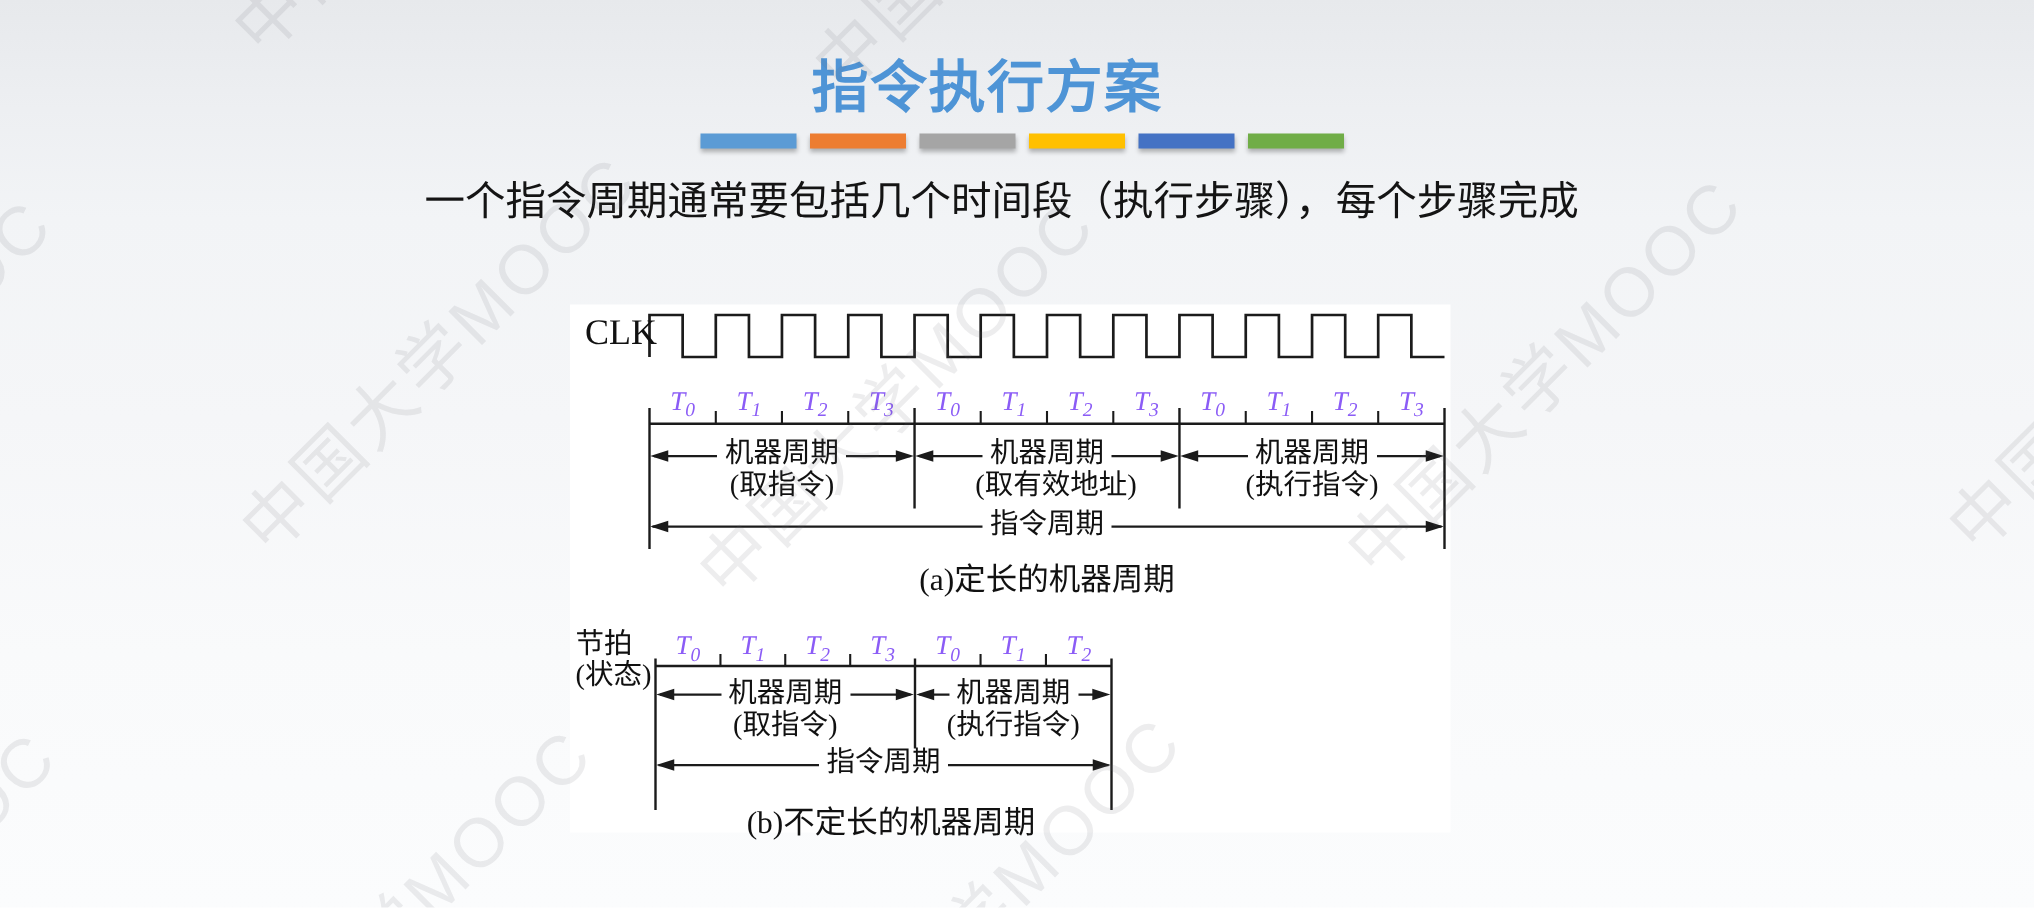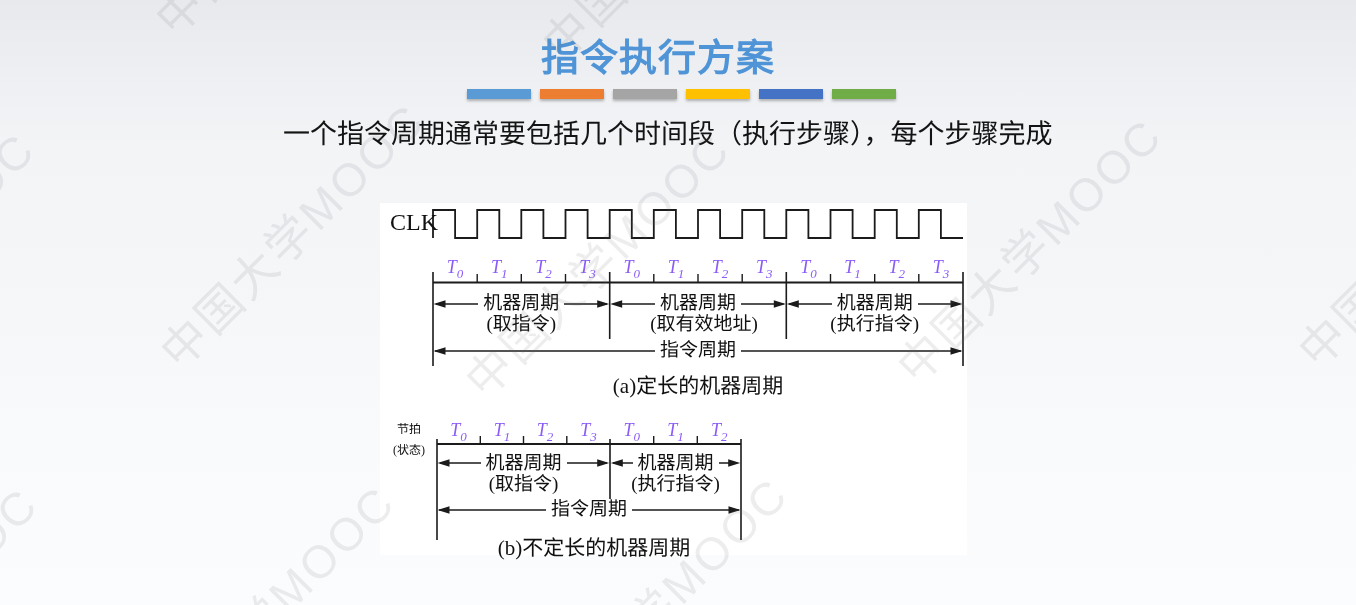--- a/index.html
+++ b/index.html
@@ -15,21 +15,21 @@
   .bars { position:absolute; left:467px; top:89px; display:flex; gap:9px; }
   .bar { width:64px; height:10px; box-shadow:0 2px 3px rgba(0,0,0,0.28); }
   .intro {
     position:absolute; left:283px; top:120px; font-size:27px; line-height:28.5px;
     color:#141414; white-space:nowrap;
   }
   .diagram-box { position:absolute; left:380px; top:203px; width:587px; height:352px; background:#ffffff; }
   .diagram-box svg { position:absolute; left:0; top:0; display:block; }
   .dtext { position:absolute; color:#111; white-space:nowrap; }
   .clk { left:10px; top:6px; font-size:24px; }
-  .beat { left:29px; top:216px; transform:translateX(-50%); font-size:12px; line-height:21px; text-align:center; }
+  .beat { left:29px; top:216px; transform:translateX(-50%); font-size:19px; line-height:21px; }
   .tlab { position:absolute; transform:translateX(-50%); font-style:italic; font-size:18px; color:#8b5cf6; white-space:nowrap; }
   .tlab sub { font-size:13px; font-style:italic; }
   .dlabel { position:absolute; transform:translateX(-50%); font-size:19px; line-height:20px; color:#111; white-space:nowrap; }
   .dlabel.bg { background:#fff; padding:0 5px; }
   .caption { position:absolute; transform:translateX(-50%); font-size:21px; color:#111; white-space:nowrap; }
   .wm-layer { position:absolute; inset:0; pointer-events:none; z-index:5; }
   .wm {
     position:absolute; white-space:nowrap; font-family:"Liberation Sans", sans-serif;
     font-size:46px; letter-spacing:3px; color:rgba(105,110,118,0.12);
     transform:translate(-50%,-50%) rotate(-45deg);

